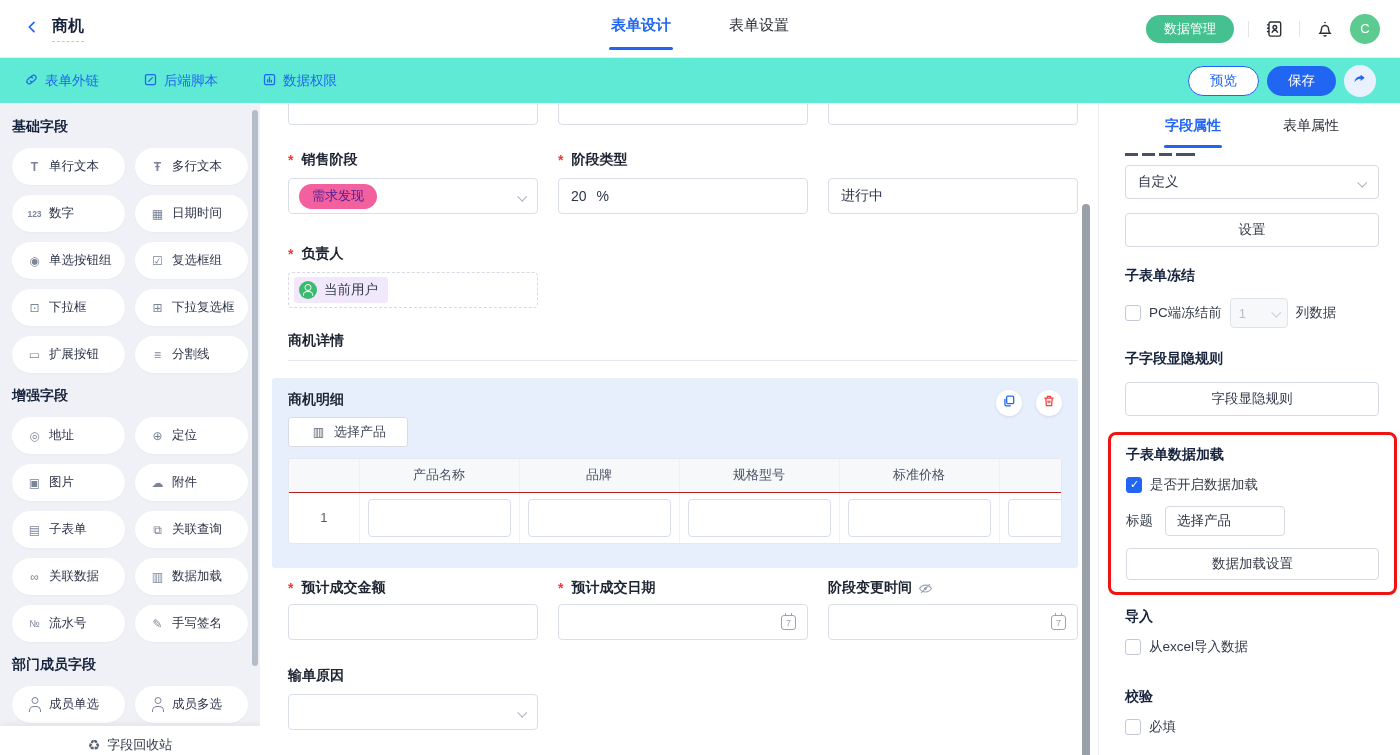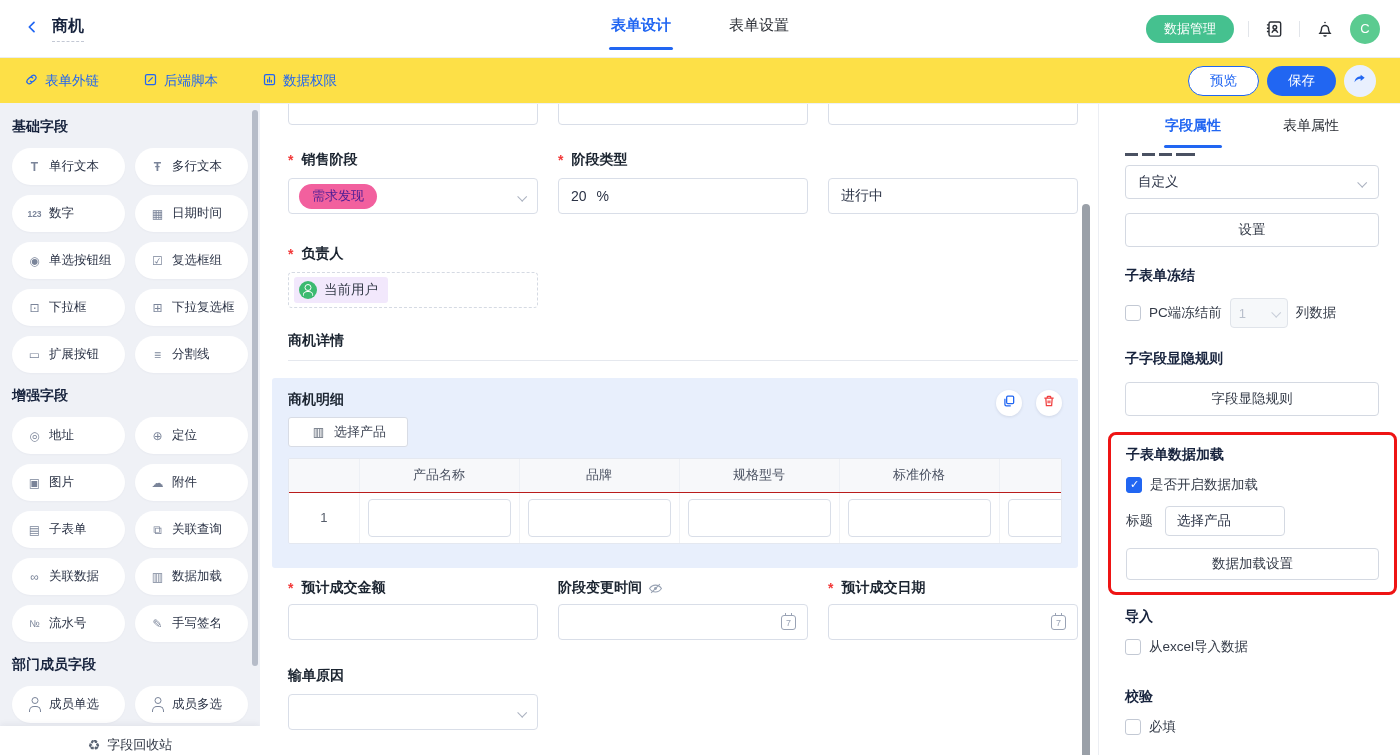--- a/index.html
+++ b/index.html
@@ -18,21 +18,21 @@
   .htab{position:relative;height:50px;display:flex;align-items:center;font-size:15px;color:#2b2f36;cursor:pointer;}
   .htab.active{color:var(--primary);font-weight:600;}
   .htab.active::after{content:"";position:absolute;left:50%;transform:translateX(-50%);bottom:0;width:64px;height:3px;background:var(--primary);border-radius:2px;}
   .header-right{margin-left:auto;display:flex;align-items:center;gap:14px;}
   .pill-green{height:28px;padding:0 18px;border-radius:14px;background:var(--green);color:#fff;font-size:13px;display:flex;align-items:center;cursor:pointer;}
   .vdiv{width:1px;height:16px;background:#e2e5ea;}
   .hicon{width:22px;height:22px;display:flex;align-items:center;justify-content:center;cursor:pointer;}
   .avatar{width:30px;height:30px;border-radius:50%;background:var(--avatar_green);color:#fff;font-size:13px;display:flex;align-items:center;justify-content:center;cursor:pointer;}
 
   
-  .toolbar{height:46px;display:flex;align-items:center;padding:0 24px;border-bottom:1px solid #eef1f5;background:#fde047;}
+  .toolbar{height:46px;display:flex;align-items:center;padding:0 24px;border-bottom:1px solid #eef1f5;background:#5eead4;}
   .tb-links{display:flex;gap:44px;}
   .tb-link{display:flex;align-items:center;gap:6px;color:var(--primary);font-size:13.5px;cursor:pointer;}
   .tb-right{margin-left:auto;display:flex;align-items:center;gap:8px;}
   .btn-outline{height:30px;padding:0 21px;border-radius:15px;border:1px solid var(--primary);color:var(--primary);background:#fff;font-size:13.5px;display:flex;align-items:center;cursor:pointer;}
   .btn-primary{height:30px;padding:0 21px;border-radius:15px;background:var(--primary);color:#fff;font-size:13.5px;display:flex;align-items:center;cursor:pointer;border:none;}
   .btn-circle{width:32px;height:32px;border-radius:50%;background:#e9f0fe;display:flex;align-items:center;justify-content:center;cursor:pointer;}
 
   
   .body{display:flex;height:659px;}
 
@@ -453,31 +453,31 @@
                     <div class="cell-input"></div>
                   </td>
               </tr>
             </tbody>
           </table>
         </div>
       </div>
 
       <div class="cv-abs frow" style="top:474px;">
         <div class="fcol flabel req">预计成交金额</div>
+        <div class="fcol flabel req">预计成交日期</div>
         <div class="fcol flabel">
           <span>阶段变更时间</span>
           <span style="display:inline-flex;">
             <svg width="15" height="15" viewBox="0 0 24 24" fill="none" stroke="#98a2b3" stroke-width="1.8">
               <path d="M2.5 12s3.5-5.5 9.5-5.5S21.5 12 21.5 12 18 17.5 12 17.5 2.5 12 2.5 12z"></path>
               <circle cx="12" cy="12" r="2.3" fill="#98a2b3" stroke="none"></circle>
               <path d="M5 19L19 5"></path>
             </svg>
           </span>
         </div>
-        <div class="fcol flabel req">预计成交日期</div>
       </div>
 
       <div class="cv-abs frow" style="top:500px;">
         <div class="fcol">
             <div class="input"></div>
           </div>
         <div class="fcol">
             <div class="input">
               <span class="cal-icon"></span>
             </div>

